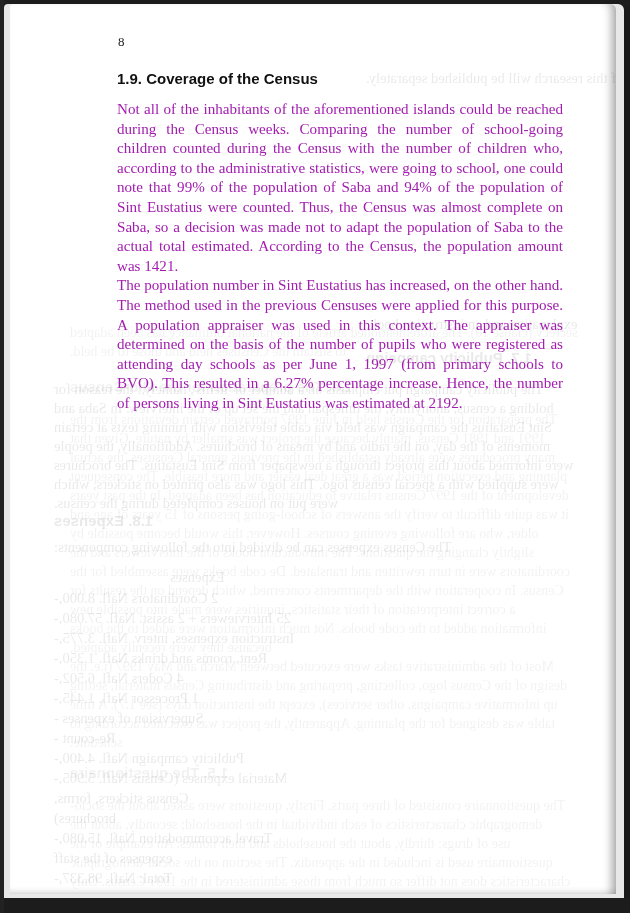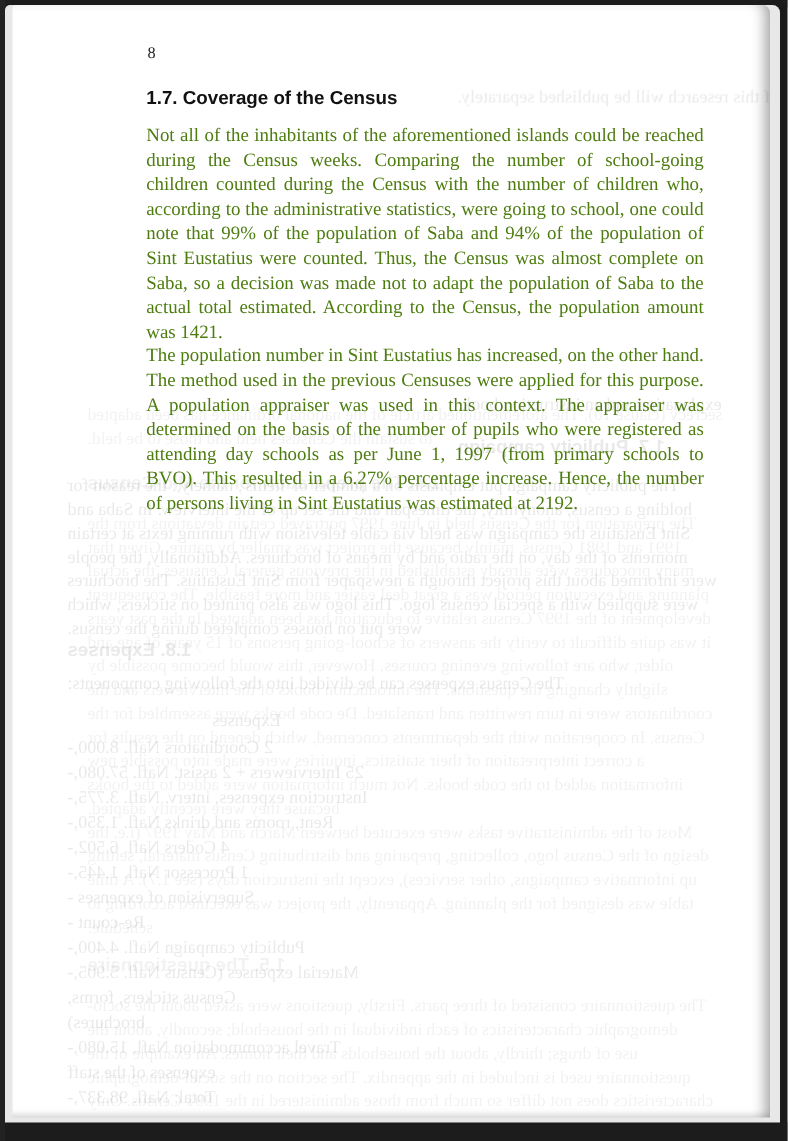--- a/index.html
+++ b/index.html
@@ -34,21 +34,21 @@
       font-size: 13px; color: #222;
     }
     .section-heading {
       position: absolute; left: 107px; top: 66px;
       font-family: "Liberation Sans", sans-serif;
       font-weight: bold; font-size: 15px; color: #111;
       margin: 0;
     }
     .body-text {
       position: absolute; left: 107px; top: 96px; width: 446px;
-      font-size: 15.1px; line-height: 19.6px; color: #4d7c0f;
+      font-size: 15.1px; line-height: 19.6px; color: #a21caf;
       text-align: justify; margin: 0;
     }
     .body-text p { margin: 0; text-align: justify; text-align-last: left; }
 
     
     .bleed {
       position: absolute; left: 0; top: 0; width: 606px; height: 890px;
       transform: scaleX(-1);
       color: #000; opacity: 0.09; pointer-events: none;
     }
@@ -127,18 +127,18 @@
     <div class="b-line" style="right:44px; top:746px;">Publicity campaign   Nafl.   4.400,-</div>
     <div class="b-line" style="right:44px; top:766px;">Material expenses (Census   Nafl.   5.905,-</div>
     <div class="b-line" style="right:44px; top:786px;">Census stickers, forms,</div>
     <div class="b-line" style="right:44px; top:806px;">brochures)</div>
     <div class="b-line" style="right:44px; top:826px;">Travel accommodation   Nafl.  15.080,-</div>
     <div class="b-line" style="right:44px; top:846px;">expenses of the staff</div>
     <div class="b-line" style="right:44px; top:866px;">Total:   Nafl.  98.337,-</div>
   </div>
 
   <div class="page-number">8</div>
-  <h2 class="section-heading">1.7. Coverage of the Census</h2>
+  <h2 class="section-heading">1.9. Coverage of the Census</h2>
   <div class="body-text">
     <p>Not all of the inhabitants of the aforementioned islands could be reached during the Census weeks. Comparing the number of school-going children counted during the Census with the number of children who, according to the administrative statistics, were going to school, one could note that 99% of the population of Saba and 94% of the population of Sint Eustatius were counted. Thus, the Census was almost complete on Saba, so a decision was made not to adapt the population of Saba to the actual total estimated. According to the Census, the population amount was 1421.</p>
     <p>The population number in Sint Eustatius has increased, on the other hand. The method used in the previous Censuses were applied for this purpose. A population appraiser was used in this context. The appraiser was determined on the basis of the number of pupils who were registered as attending day schools as per June 1, 1997 (from primary schools to BVO). This resulted in a 6.27% percentage increase. Hence, the number of persons living in Sint Eustatius was estimated at 2192.</p>
   </div>
 </div>
 
 </body></html>

